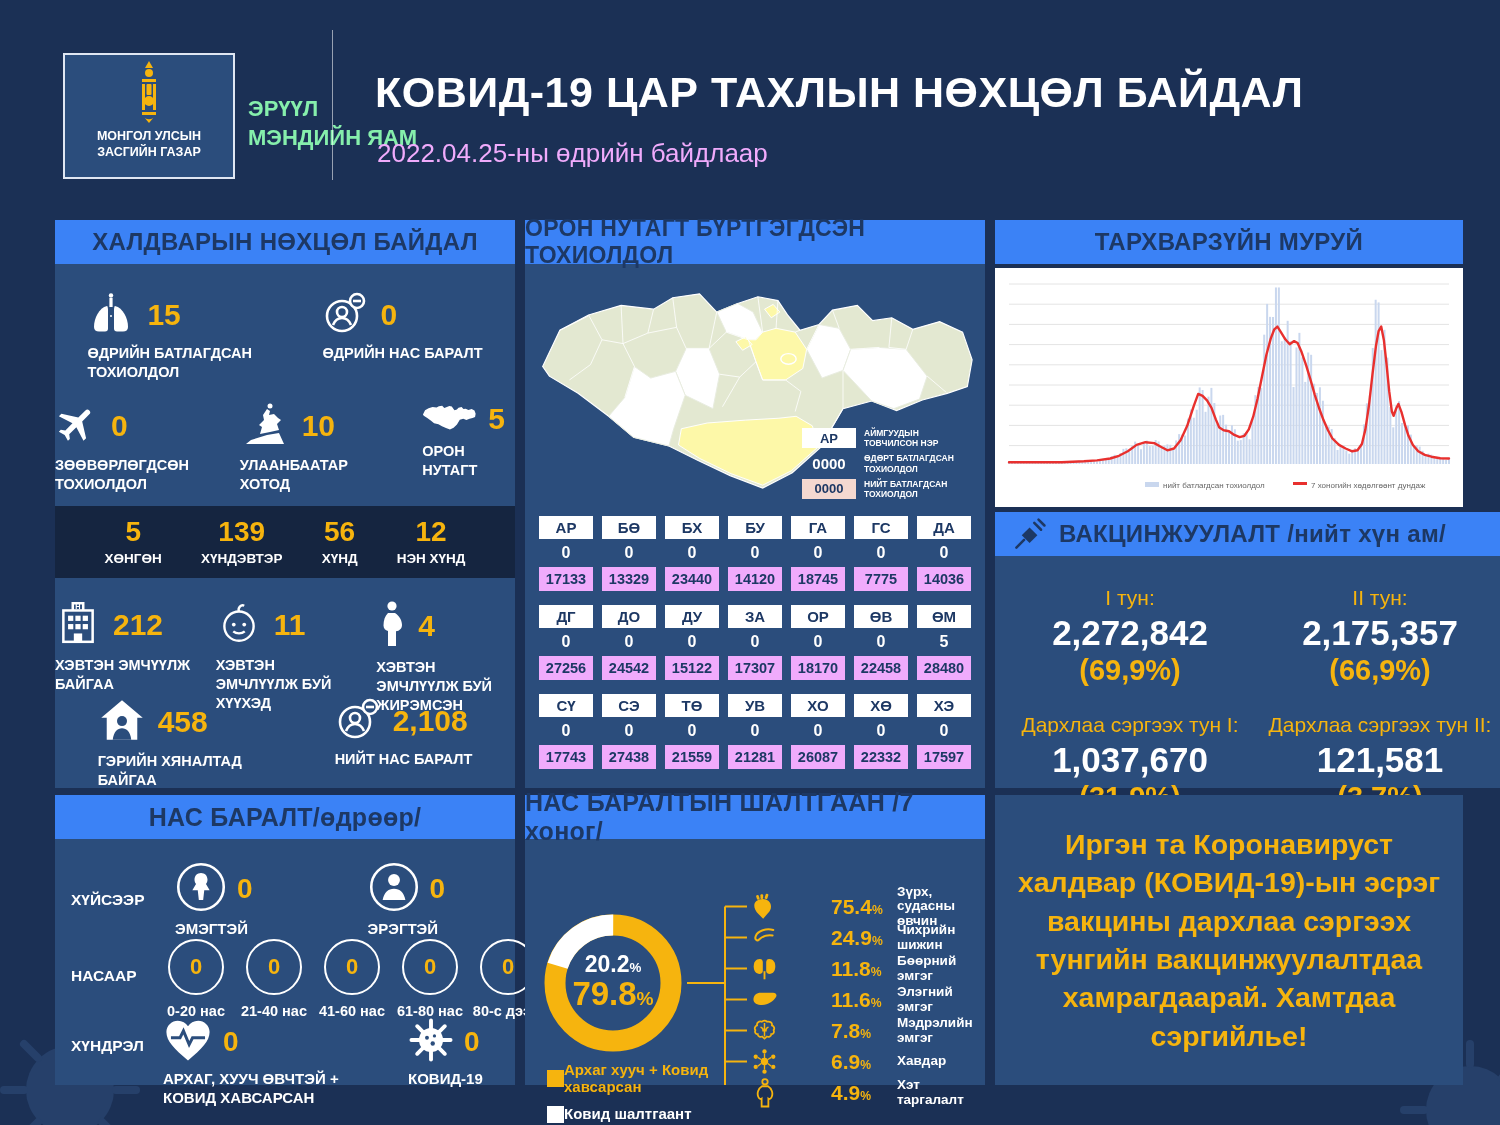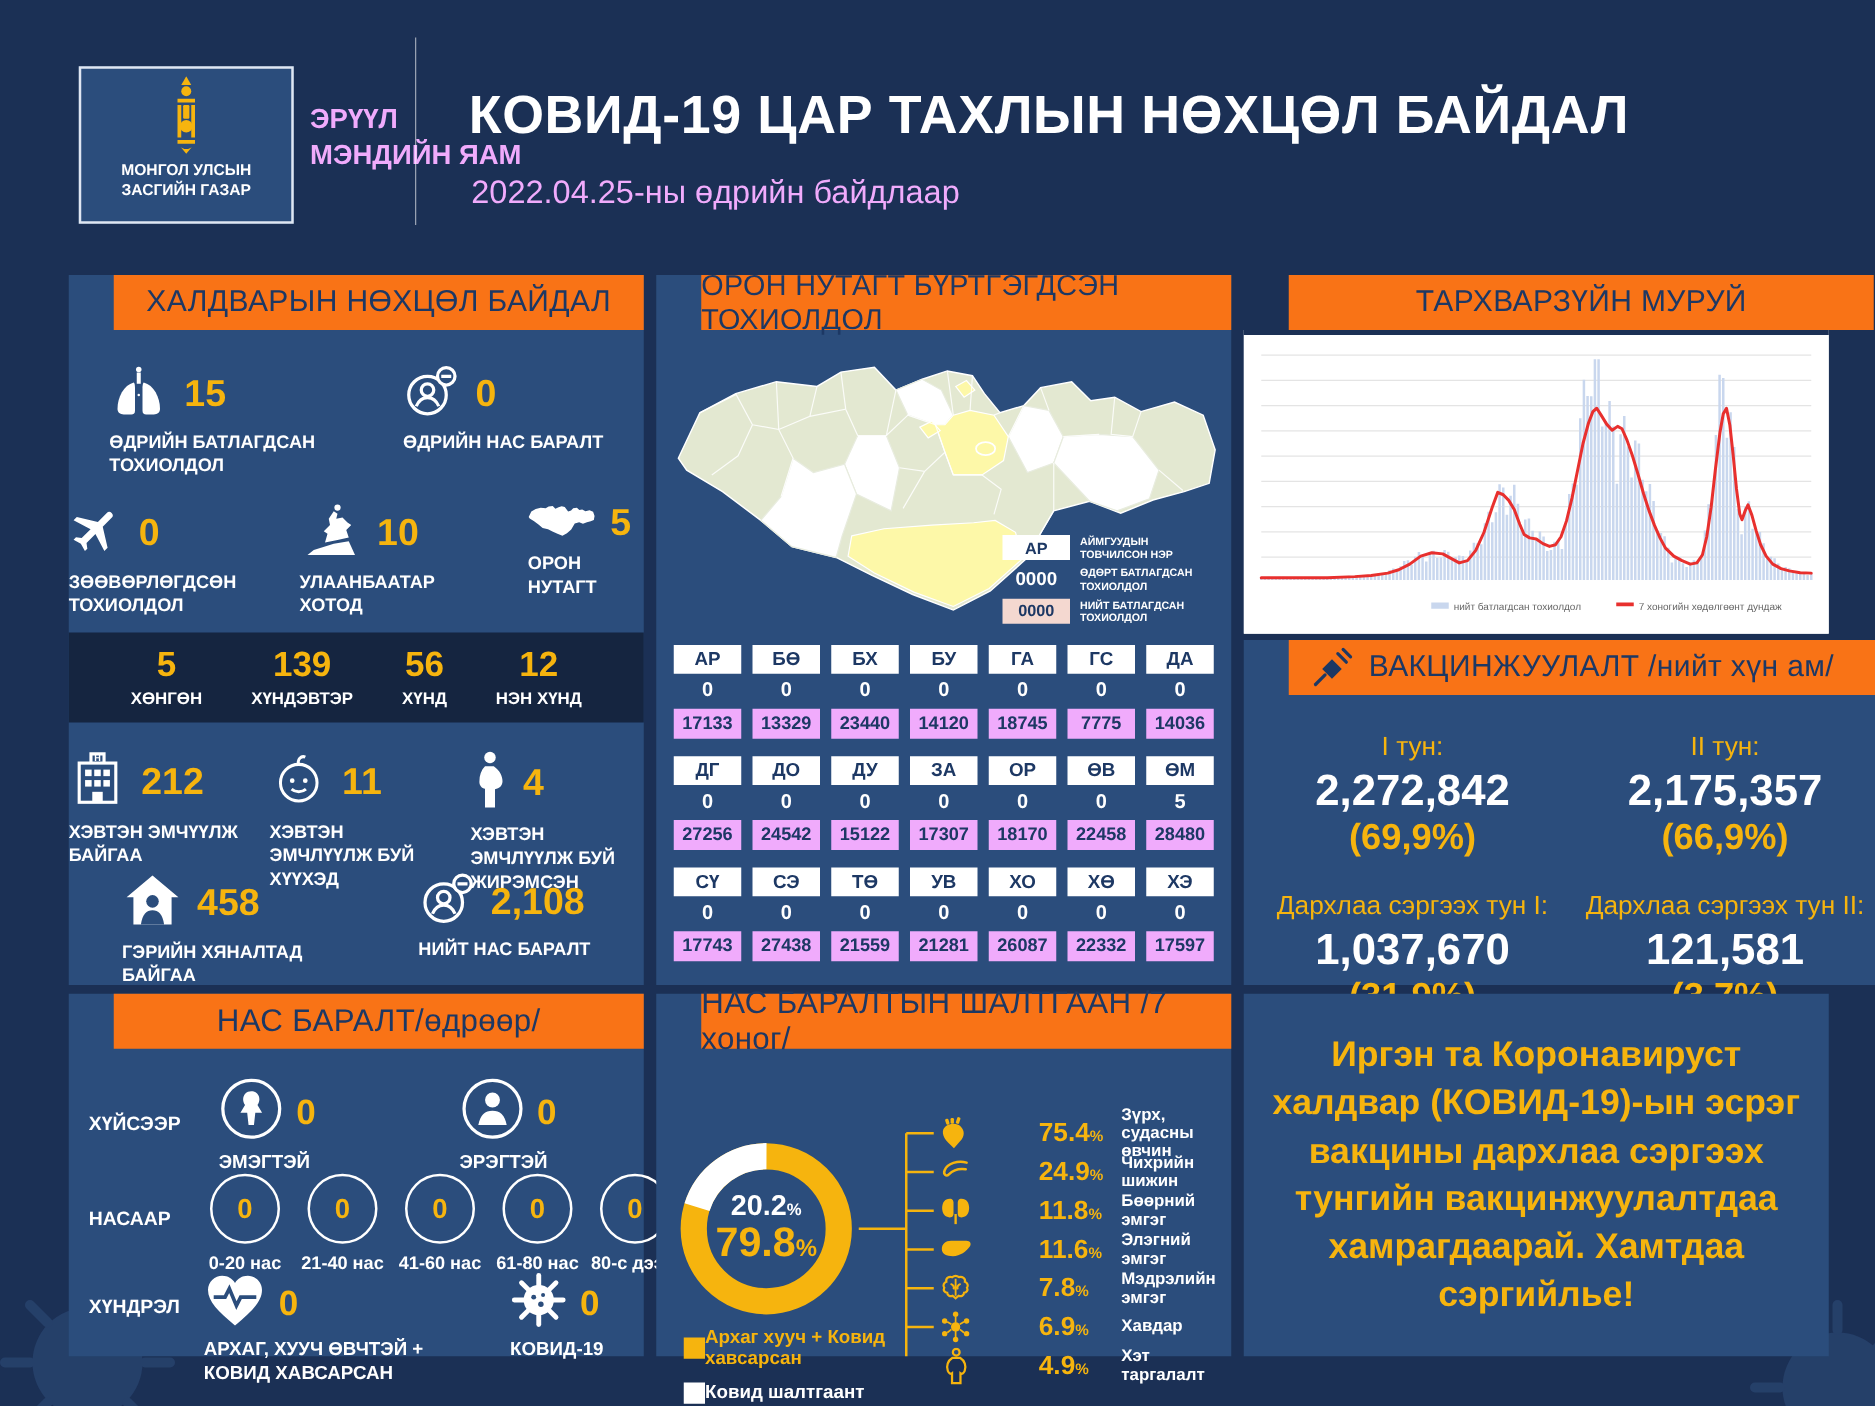--- a/index.html
+++ b/index.html
@@ -5,29 +5,29 @@
   html,body{margin:0;padding:0;background:#0f1d38;}
   .page{position:relative;width:1500px;height:1125px;background:#1b3055;overflow:hidden;
         font-family:"Liberation Sans",sans-serif;-webkit-font-smoothing:antialiased;}
   .abs{position:absolute;}
 
   
   .gov-logo{left:63px;top:53px;width:168px;height:122px;background:#2b4d7c;border:2px solid #dfe6f2;
             display:flex;flex-direction:column;align-items:center;justify-content:flex-start;}
   .gov-logo .emblem{margin-top:6px;}
   .gov-logo .gov-text{color:#fff;font-weight:bold;font-size:12.5px;line-height:1.25;text-align:center;margin-top:4px;}
-  .ministry{left:248px;top:81px;color:#f0abfc;font-weight:bold;font-size:22px;line-height:1.3;}
+  .ministry{left:248px;top:95px;color:#86efac;font-weight:bold;font-size:22px;line-height:1.3;}
   .hdr-divider{left:332px;top:30px;width:1px;height:150px;background:rgba(255,255,255,.55);}
   .page-title{left:375px;top:68px;color:#fff;font-weight:bold;font-size:43px;letter-spacing:.5px;}
   .page-subtitle{left:377px;top:138px;color:#f0abfc;font-size:26px;}
 
   
   .panel{position:absolute;background:#2b4d7c;}
-  .panel-header{height:44px;background:#f97316;display:flex;align-items:center;justify-content:center;
-                color:#1d3864;font-weight:normal;font-size:24px;letter-spacing:.3px;margin-left:36px;}
+  .panel-header{height:44px;background:#3b82f6;display:flex;align-items:center;justify-content:center;
+                color:#1d3864;font-weight:bold;font-size:24px;letter-spacing:.3px;}
   .panel-body{position:relative;}
 
   
   #p-infection{left:55px;top:220px;width:460px;height:568px;}
   .stat-row{display:flex;justify-content:center;align-items:flex-start;}
   .stat{display:flex;flex-direction:column;}
   .stat-top{display:flex;align-items:center;gap:12px;}
   .stat-num{color:#f6b40e;font-weight:bold;font-size:30px;}
   .stat-label{color:#fff;font-weight:bold;font-size:14.5px;line-height:1.3;margin-top:6px;max-width:165px;}
   .severity{position:absolute;left:0;top:242px;width:100%;height:72px;background:#152540;

